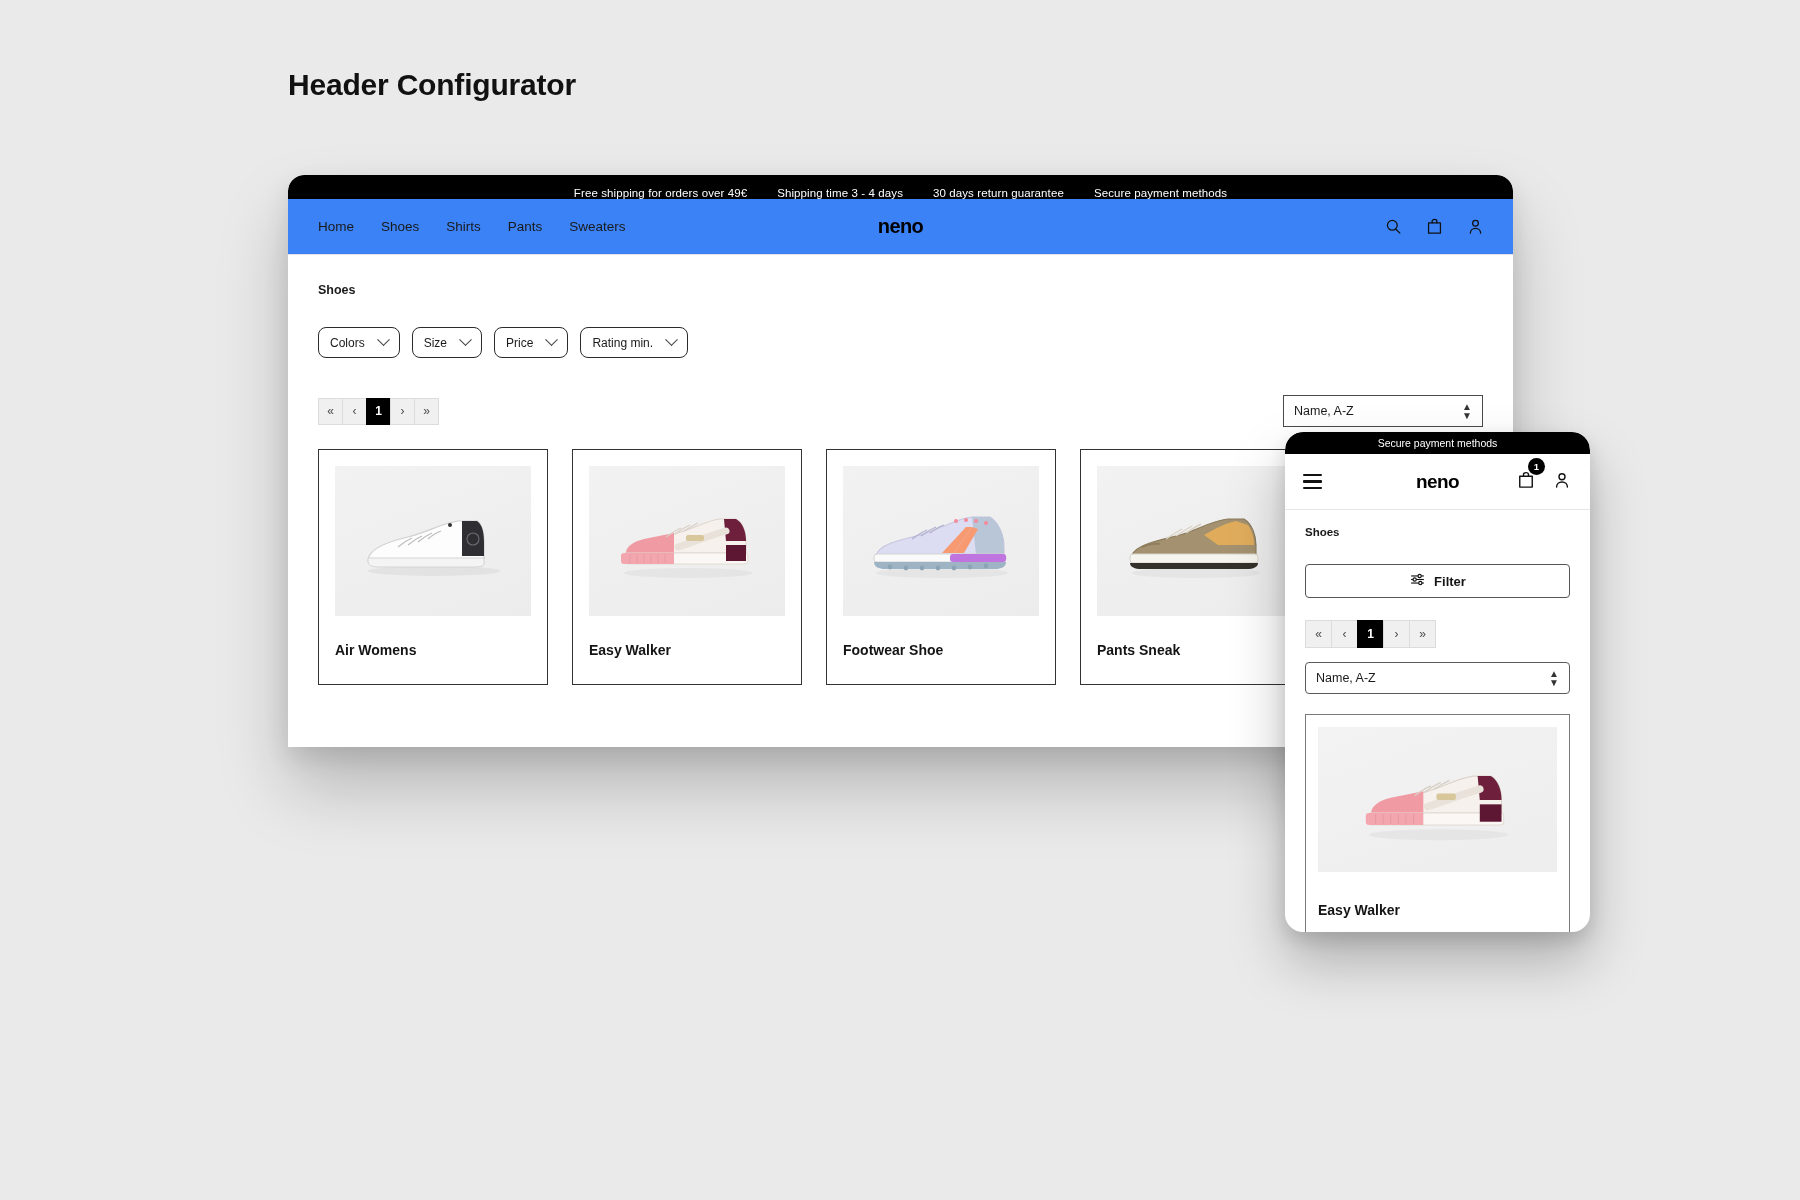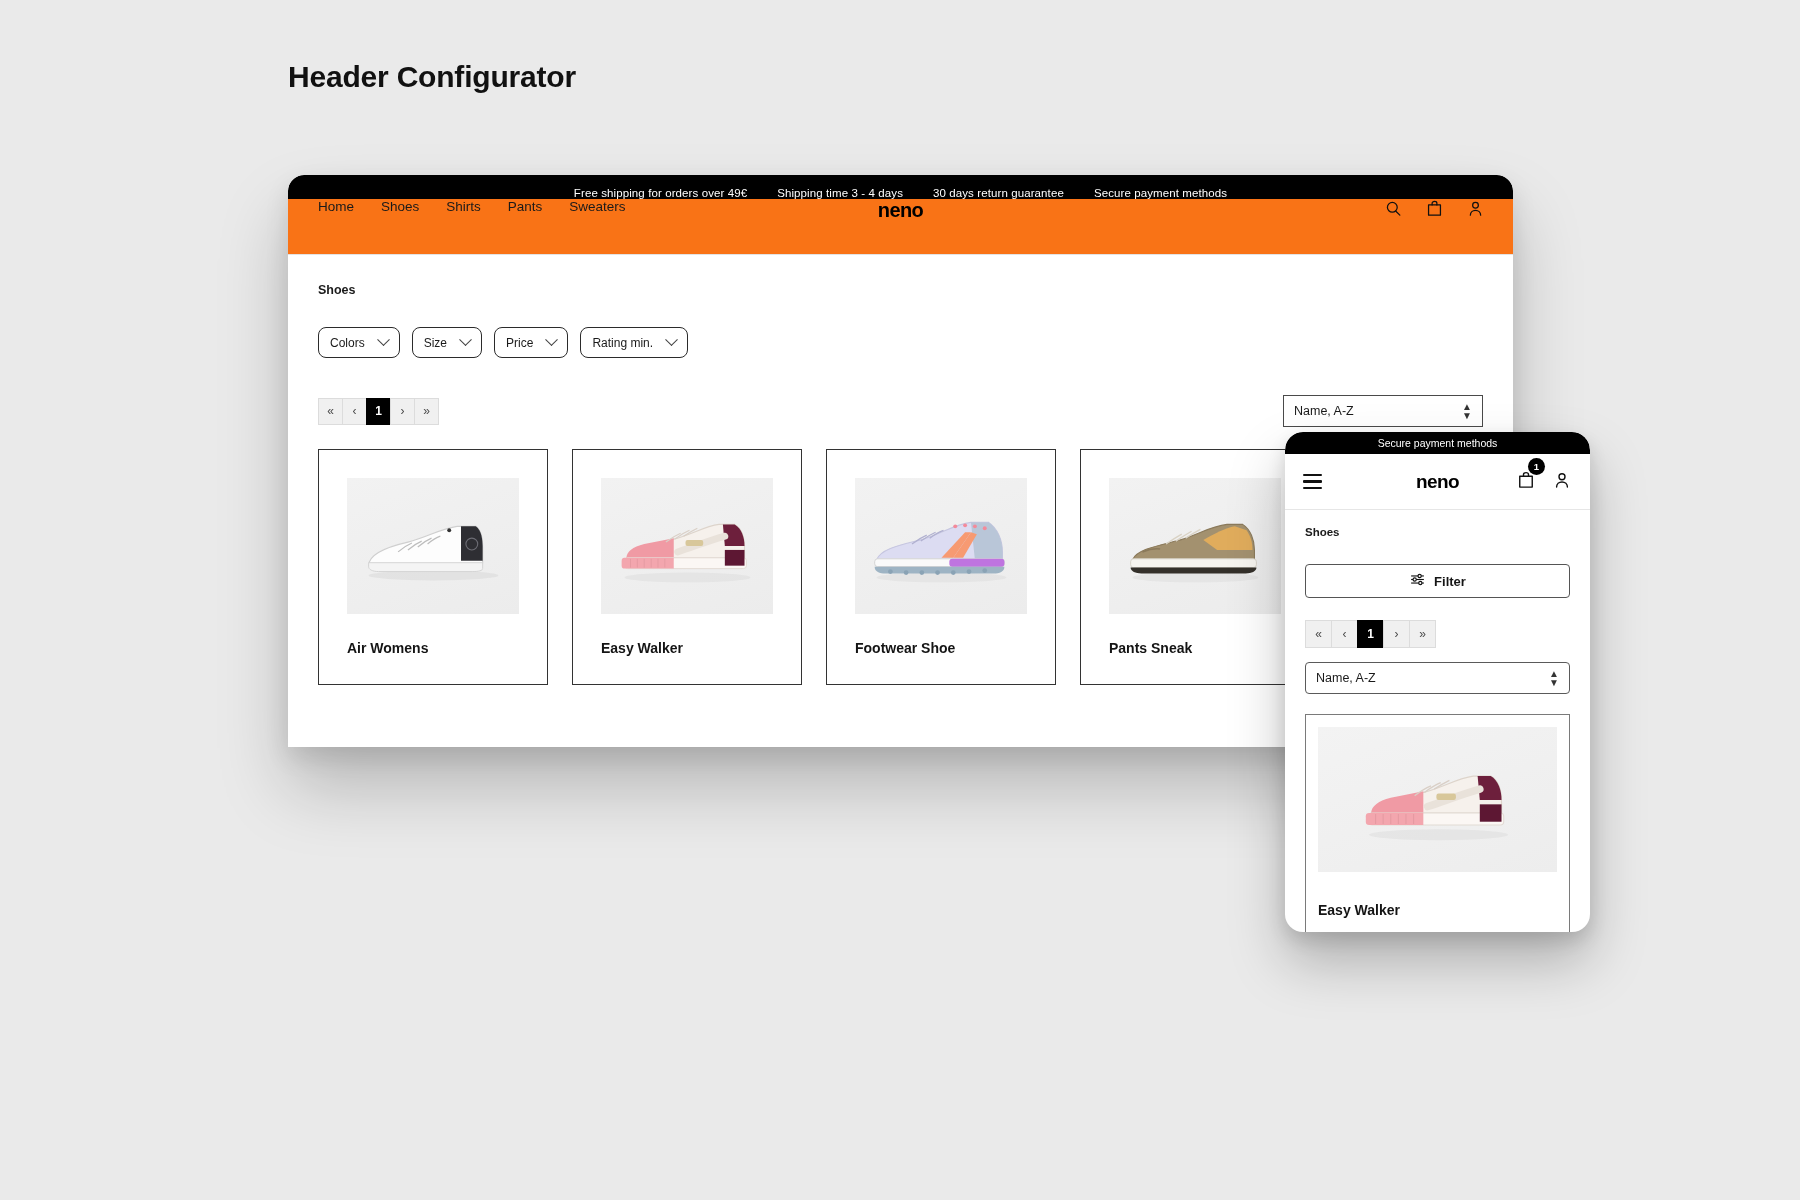--- a/index.html
+++ b/index.html
@@ -5,21 +5,21 @@
   * { box-sizing: border-box; margin: 0; padding: 0; }
   html, body {
     width: 1800px; height: 1200px;
     background: #eaeaea;
     font-family: "Liberation Sans", sans-serif;
     overflow: hidden;
   }
   .page { position: relative; width: 1800px; height: 1200px; background: #eaeaea; }
 
   
-  .heading-row { position: absolute; left: 288px; top: 60px; display: flex; align-items: baseline; }
+  .heading-row { position: absolute; left: 288px; top: 68px; display: flex; align-items: baseline; }
   .h-title {
     font-size: 30px; font-weight: 700; color: #111;
     letter-spacing: -0.2px; white-space: nowrap;
   }
   .h-sub {
     position: absolute; left: 733px; top: 76px;
     font-size: 28px; font-weight: 400; color: #1b1b1b;
     letter-spacing: 0.1px; white-space: nowrap;
   }
 
@@ -34,22 +34,22 @@
   }
   .topbar {
     height: 24px; background: #000; color: #fff;
     display: flex; align-items: flex-end; justify-content: center;
     gap: 30px;
     border-radius: 16px 16px 0 0;
   }
   .topbar span { font-size: 11.5px; letter-spacing: 0.1px; white-space: nowrap; }
 
   .navbar {
-    height: 56px; background: #f97316; position: relative;
-    display: flex; align-items: flex-start;
+    height: 56px; background: #3b82f6; position: relative;
+    display: flex; align-items: center;
     border-bottom: 1px solid #e3e3e3;
   }
   .nav-links { display: flex; gap: 27px; margin-left: 30px; }
   .nav-links a { font-size: 13.5px; color: #1a1a1a; text-decoration: none; white-space: nowrap; }
   .brand {
     position: absolute; left: 0; right: 0; text-align: center;
     font-size: 20px; font-weight: 800; letter-spacing: -0.6px; color: #000;
     pointer-events: none;
   }
   .nav-icons { margin-left: auto; margin-right: 28px; display: flex; gap: 22px; align-items: center; z-index: 2; }
@@ -80,21 +80,21 @@
   .sortbox {
     margin-left: auto; width: 200px; height: 32px; border: 1px solid #4a4a4a;
     background: #fff; display: flex; align-items: center; padding: 0 10px;
     font-size: 12.5px; color: #1a1a1a; position: relative;
   }
   .sortbox .spin { position: absolute; right: 10px; font-size: 10px; color: #333; line-height: 9px; text-align: center; }
 
   .grid { display: flex; gap: 24px; margin-top: 22px; }
   .card {
     width: 230px; height: 236px; background: #fff;
-    border: 1px solid #333; padding: 28px; flex: 0 0 auto;
+    border: 1px solid #333; padding: 16px; flex: 0 0 auto;
     display: flex; flex-direction: column;
   }
   .thumb {
     height: 150px; background: linear-gradient(160deg,#f2f2f2,#ececec);
     display: flex; align-items: center; justify-content: center; overflow: hidden;
   }
   .card-name { margin-top: 26px; font-size: 14px; font-weight: 700; color: #141414; }
 
   
   .mobile {

